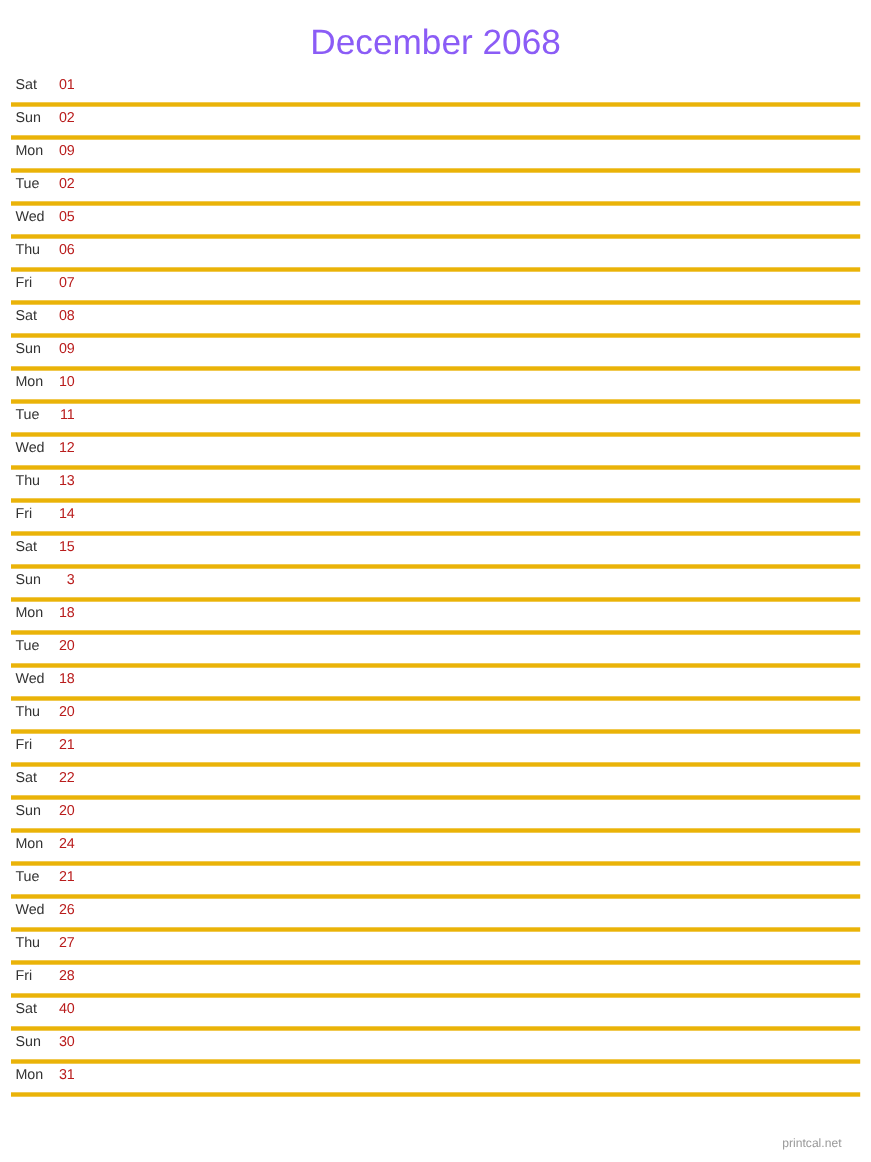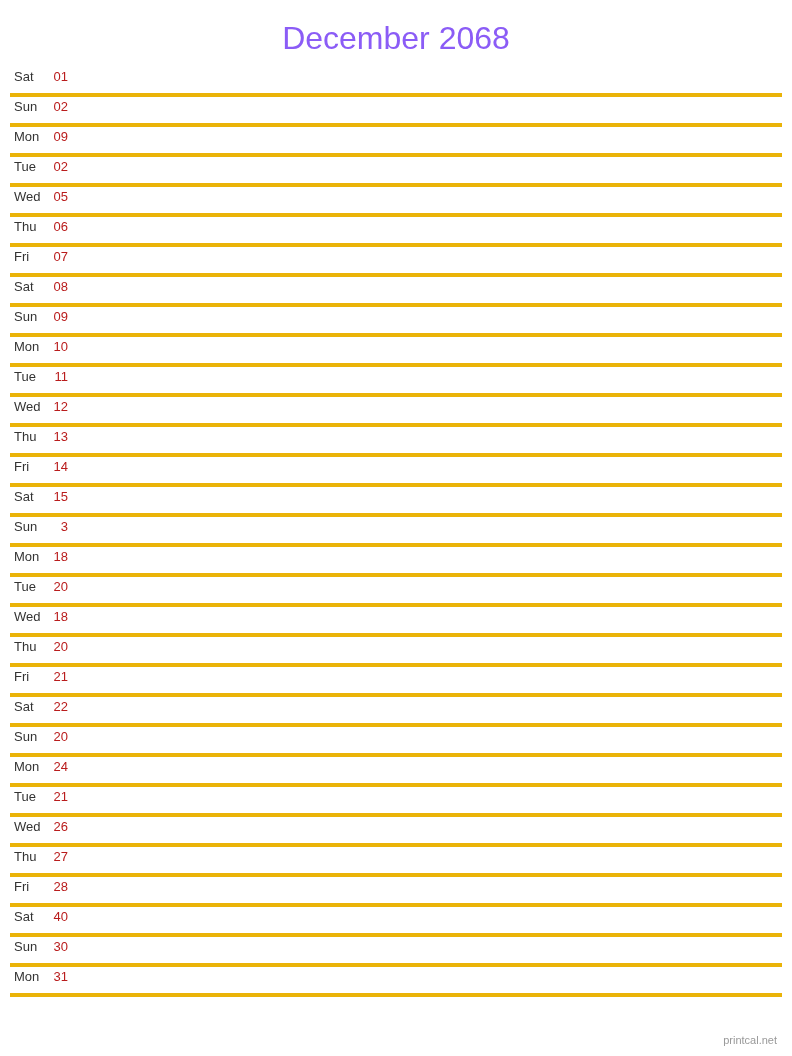--- a/index.html
+++ b/index.html
@@ -55,21 +55,21 @@
     }
 
     .day-line {
       flex: 1;
       height: 1px;
     }
 
     .footer {
       position: absolute;
       bottom: 10px;
-      right: 15px;
+      right: 27px;
       font-size: 11px;
       color: #999;
     }
   </style>
 </head>
 <body>
 
 <h1 class="page-title">December 2068</h1>
 
 <div class="calendar-container">

